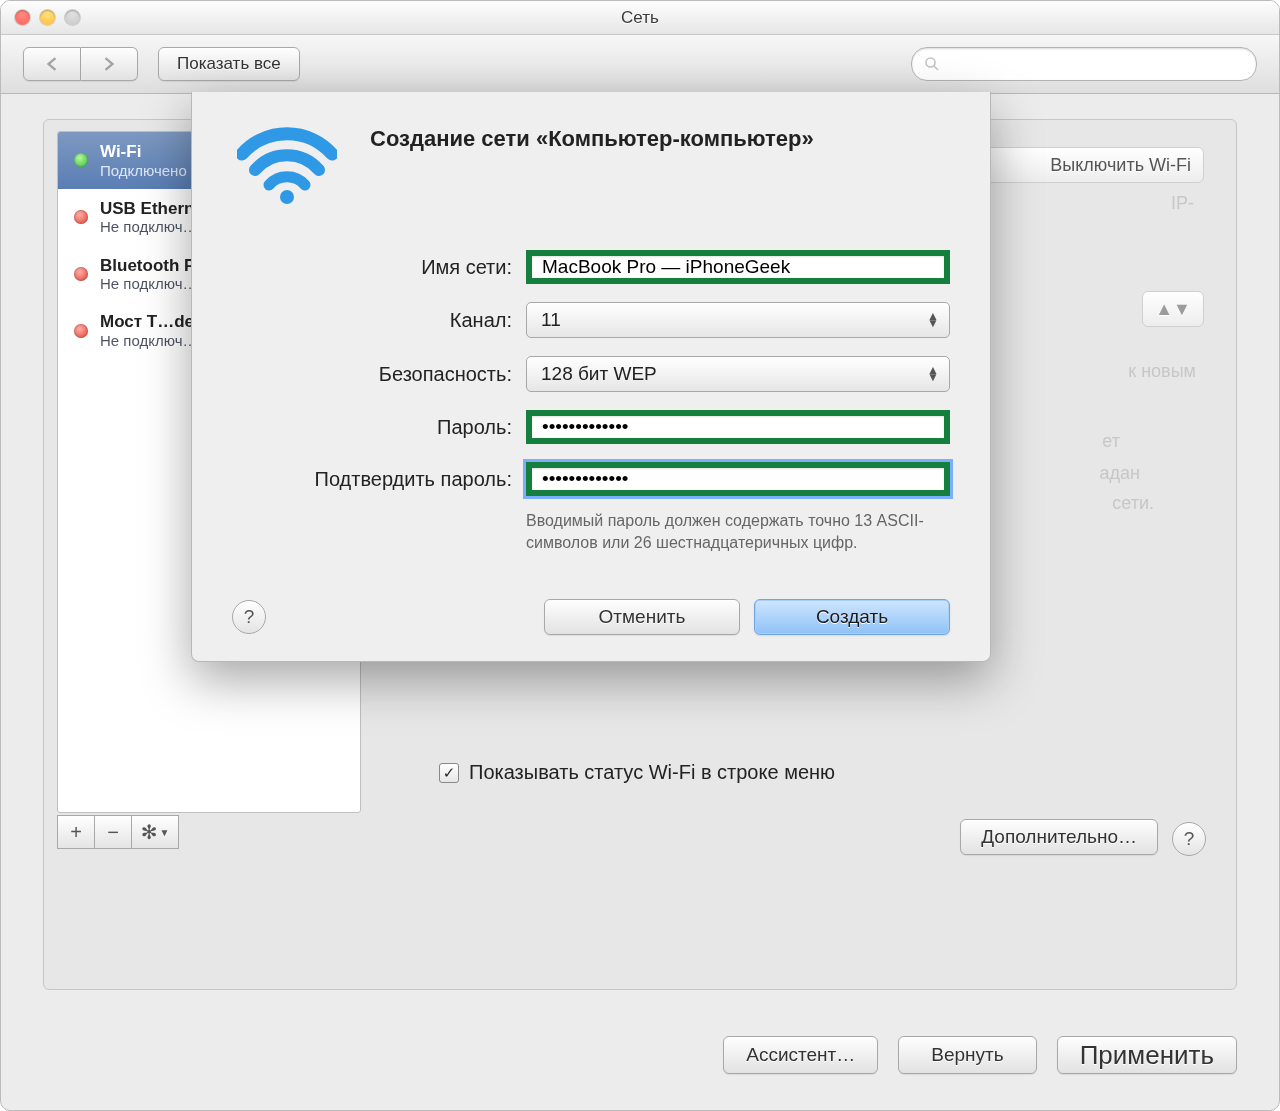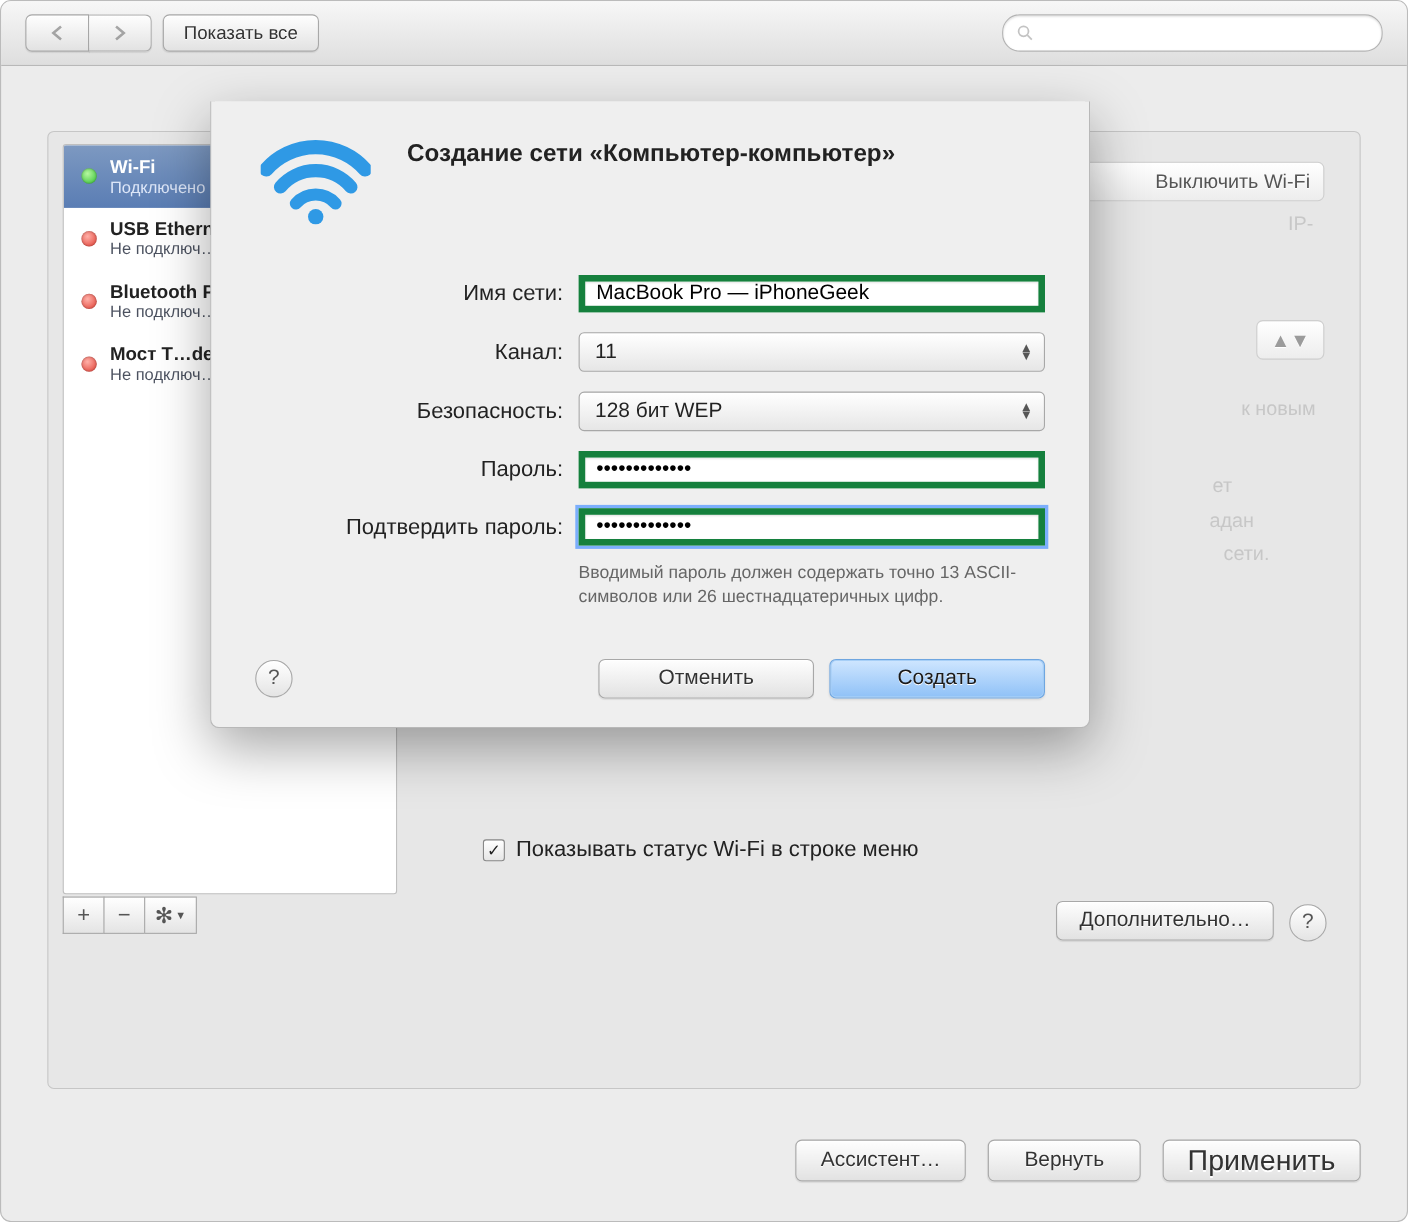--- a/index.html
+++ b/index.html
@@ -6,21 +6,21 @@
 .window{width:1280px;height:1111px;background:#ececec;position:relative;overflow:hidden;border:1px solid #bbb;border-radius:10px;box-sizing:border-box}
 
 .titlebar{height:33px;background:linear-gradient(#fdfdfd,#e6e6e6);border-bottom:1px solid #c8c8c8;display:flex;align-items:center;position:relative}
 .traffic{display:flex;gap:10px;margin-left:14px}
 .tl{width:15px;height:15px;border-radius:50%;box-shadow:inset 0 1px 1px rgba(0,0,0,.25),0 0 0 1px rgba(0,0,0,.15)}
 .tl.red{background:radial-gradient(circle at 50% 30%,#ff8a80,#ff5f57)}
 .tl.yellow{background:radial-gradient(circle at 50% 30%,#ffe082,#ffbd2e)}
 .tl.grey{background:radial-gradient(circle at 50% 30%,#e0e0e0,#c7c7c7)}
 .title{position:absolute;left:0;right:0;text-align:center;font-size:17px;color:#3a3a3a;text-shadow:0 1px 0 #fff;pointer-events:none}
 
-.toolbar{height:58px;background:linear-gradient(#f7f7f7,#dedede);border-bottom:1px solid #b8b8b8;display:flex;align-items:center;padding:0 22px;gap:10px}
+.toolbar{height:58px;background:linear-gradient(#f7f7f7,#dedede);border-bottom:1px solid #b8b8b8;display:flex;align-items:center;padding:0 22px;gap:20px}
 .btn{background:linear-gradient(#fefefe,#e2e2e2);border:1px solid #a8a8a8;border-radius:6px;box-shadow:0 1px 0 #fff inset,0 1px 1px rgba(0,0,0,.08);height:32px;display:inline-flex;align-items:center;justify-content:center;font-size:17px;color:#333;padding:0 18px;cursor:default;text-shadow:0 1px 0 #fff;white-space:nowrap}
 .navseg{display:flex}
 .navseg .btn{border-radius:0;padding:0 10px;width:36px}
 .navseg .btn:first-child{border-top-left-radius:6px;border-bottom-left-radius:6px}
 .navseg .btn:last-child{border-top-right-radius:6px;border-bottom-right-radius:6px;border-left:none}
 .navseg svg{width:12px;height:14px;opacity:.55}
 .spacer{flex:1}
 .search{width:320px;height:32px;border:1px solid #b3b3b3;border-radius:16px;background:#fff;display:flex;align-items:center;padding:0 12px;box-shadow:inset 0 1px 2px rgba(0,0,0,.15)}
 .search svg{width:16px;height:16px;opacity:.5}
 .search input{border:none;outline:none;flex:1;margin-left:8px;font-size:15px;background:transparent}
@@ -69,20 +69,28 @@
 .helpbtn{width:32px;height:32px;border-radius:50%;border:1px solid #a8a8a8;background:linear-gradient(#fff,#e4e4e4);display:flex;align-items:center;justify-content:center;font-size:19px;color:#555;box-shadow:0 1px 0 #fff inset}
 .sheet-foot .spacer{flex:1}
 .btn.primary{background:linear-gradient(#cfe6ff,#8fc1f7);border-color:#6fa6e0;color:#1a1a1a;box-shadow:0 0 0 1px #a7cff7 inset,0 1px 2px rgba(0,0,0,.1)}
 .btn.sheetbtn{width:158px;justify-content:center;font-size:19px;height:34px}
 </style>
 </head>
 <body>
 
 <div class="window">
 
+  <div class="titlebar">
+    <div class="traffic">
+      <div class="tl red"></div>
+      <div class="tl yellow"></div>
+      <div class="tl grey"></div>
+    </div>
+    <div class="title">Сеть</div>
+  </div>
 
   <div class="toolbar">
     <div class="navseg">
       <div class="btn">
           <svg viewBox="0 0 10 12">
             <path d="M8 1 L2 6 L8 11" fill="none" stroke="#666" stroke-width="2"></path>
           </svg>
         </div>
       <div class="btn">
           <svg viewBox="0 0 10 12">

